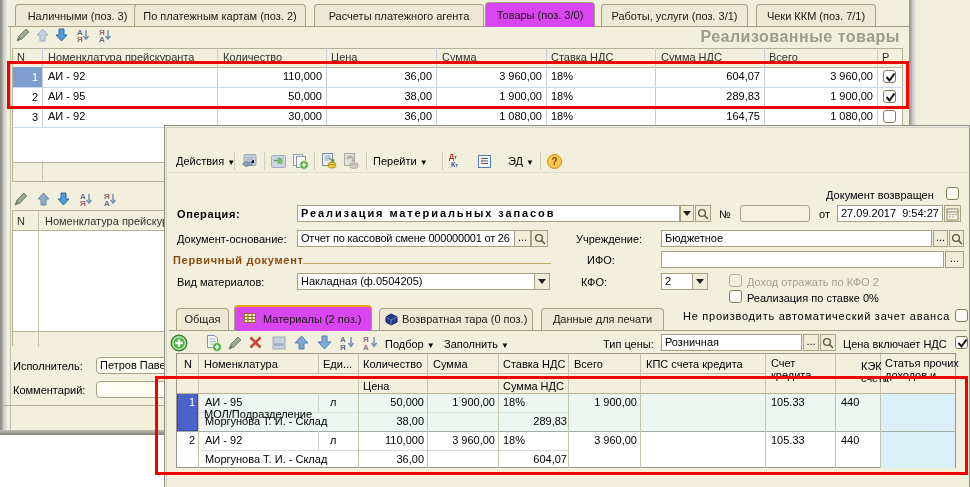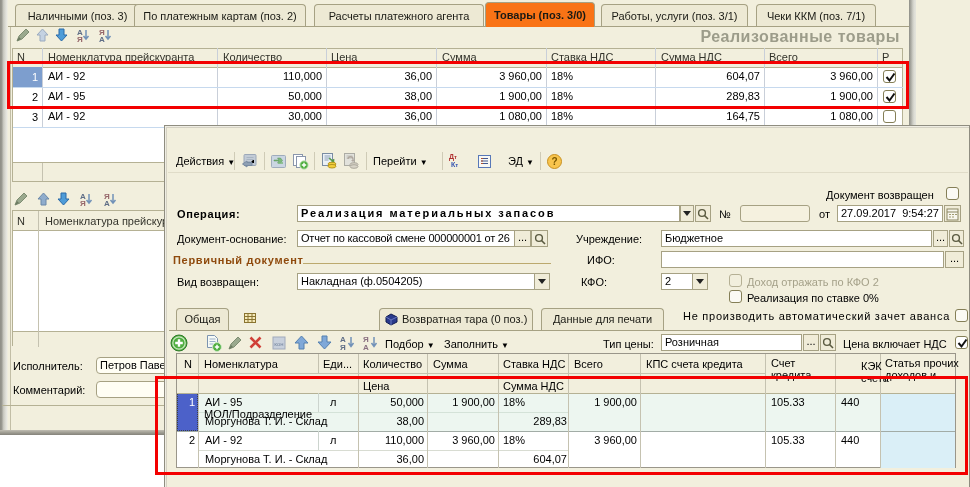--- a/index.html
+++ b/index.html
@@ -1,20 +1,20 @@
 <!DOCTYPE html>
 <html><head>
 <meta charset="utf-8">
 <style>
 * { margin:0; padding:0; box-sizing:border-box; }
 html,body { width:970px; height:487px; overflow:hidden; }
 body { position:relative; background:#F2EFDD; font-family:"Liberation Sans",sans-serif; font-size:11px; color:#000; }
 .abs { position:absolute; }
 .tab { position:absolute; height:23px; background:#EDE9D4; border:1px solid #A6A183; border-bottom:none; border-radius:4px 4px 0 0; text-align:center; line-height:22px; color:#1a1a14; }
-.tab.act { background:#f97316; z-index:2;font-weight:bold; }
+.tab.act { background:#d946ef; z-index:2; }
 .hline { position:absolute; height:1px; background:#A6A183; }
 .vline { position:absolute; width:1px; background:#C9CFD9; }
 .cell { position:absolute; overflow:hidden; white-space:nowrap; }
 .num { text-align:right; }
 .cb { position:absolute; width:13px; height:13px; background:#fff; border:1px solid #857F57; border-radius:3px; }
 .cb svg { position:absolute; left:0px; top:0px; }
 .fld { position:absolute; background:#fff; border:1px solid #A6A183; line-height:15px; padding:0 3px; overflow:hidden; white-space:nowrap; height:17px; }
 .btn { position:absolute; background:#F0ECD8; border:1px solid #A6A183; height:17px; text-align:center; overflow:hidden; }
 .lbl { position:absolute; white-space:nowrap; }
 </style>
@@ -264,21 +264,21 @@
  <div class="btn" style="left:768px; top:104px; width:15px; line-height:13px;">...</div>
  <div class="btn" style="left:784px; top:104px; width:15px;"><svg width="12" height="12" style="margin-top:2px;">
         <circle cx="5" cy="5" r="3.4" fill="none" stroke="#5A5A40" stroke-width="1.4"></circle>
         <path d="M7.5 7.5 L11 11" stroke="#5A5A40" stroke-width="1.6"></path>
       </svg></div>
  <div class="lbl" style="left:8px; top:128px; font-weight:bold; color:#8F4A0D; letter-spacing:0.7px;">Первичный документ</div>
  <div class="hline" style="left:138px; top:137px; width:248px; background:#BCA96E;"></div>
  <div class="lbl" style="left:422px; top:128px;">ИФО:</div>
  <div class="fld" style="left:496px; top:125px; width:283px;"></div>
  <div class="btn" style="left:780px; top:125px; width:19px; line-height:13px;">...</div>
- <div class="lbl" style="left:12px; top:150px;">Вид возвращен:</div>
+ <div class="lbl" style="left:12px; top:150px;">Вид материалов:</div>
  <div class="fld" style="left:132px; top:147px; width:238px;">Накладная (ф.0504205)</div>
  <div class="btn" style="left:369px; top:147px; width:16px;"><svg width="8" height="6" style="margin-top:5px;">
         <path d="M0 0 h8 l-4 5 z" fill="#222"></path>
       </svg></div>
  <div class="lbl" style="left:416px; top:150px;">КФО:</div>
  <div class="fld" style="left:496px; top:147px; width:32px;">2</div>
  <div class="btn" style="left:527px; top:147px; width:16px;"><svg width="8" height="6" style="margin-top:5px;">
         <path d="M0 0 h8 l-4 5 z" fill="#222"></path>
       </svg></div>
  <div class="cb" style="left:564px; top:148px; background:none; border-color:#B5B094;"></div>
@@ -287,20 +287,21 @@
  <div class="lbl" style="left:582px; top:166px;">Реализация по ставке 0%</div>
 
  <div class="tab" style="left:11px; top:182px; width:53px; height:23px; line-height:21px;">Общая</div>
  <div class="tab" style="left:214px; top:182px; width:154px; height:23px; line-height:21px; text-align:left; padding-left:22px;">Возвратная тара (0 поз.)</div>
  <div class="tab" style="left:376px; top:182px; width:123px; height:23px; line-height:21px;">Данные для печати</div>
  <svg class="abs" style="left:219px; top:186px; z-index:3;" width="15" height="15">
       <path d="M2 5 L7 2 L13 5 L13 10 L7 13 L2 10 Z" fill="#2A3A8C" stroke="#101C50"></path>
       <path d="M2 5 L7 8 L13 5 M7 8 L7 13" stroke="#6878C0" fill="none"></path>
     </svg>
  <div class="hline" style="left:4px; top:204px; width:798px; background:#A6A183;"></div>
+ <div class="tab act" style="left:69px; top:179px; width:138px; height:26px; line-height:24px; border-top:2px solid #EFA612; text-align:left; padding-left:28px; z-index:3;">Материалы (2 поз.)</div>
  <svg class="abs" style="left:78px; top:185px; z-index:4;" width="14" height="14">
       <rect x="1.5" y="2.5" width="11" height="9" fill="#F5E9B8" stroke="#8A7430"></rect>
       <path d="M1.5 5.5 h11 M1.5 8.5 h11 M5 2.5 v9 M9 2.5 v9" stroke="#8A7430"></path>
     </svg>
  <div class="lbl" style="left:518px; top:184px; letter-spacing:0.75px;">Не производить автоматический зачет аванса</div>
  <div class="cb" style="left:790px; top:183px; background:#FBFAF4;"></div>
 
  <svg class="abs" style="left:5px; top:208px;" width="18" height="18">
       <circle cx="9" cy="9" r="8" fill="#4FAE3F" stroke="#2E7A28"></circle>
       <circle cx="9" cy="9" r="6.2" fill="none" stroke="#CDE8C4" stroke-width="1.2"></circle>

